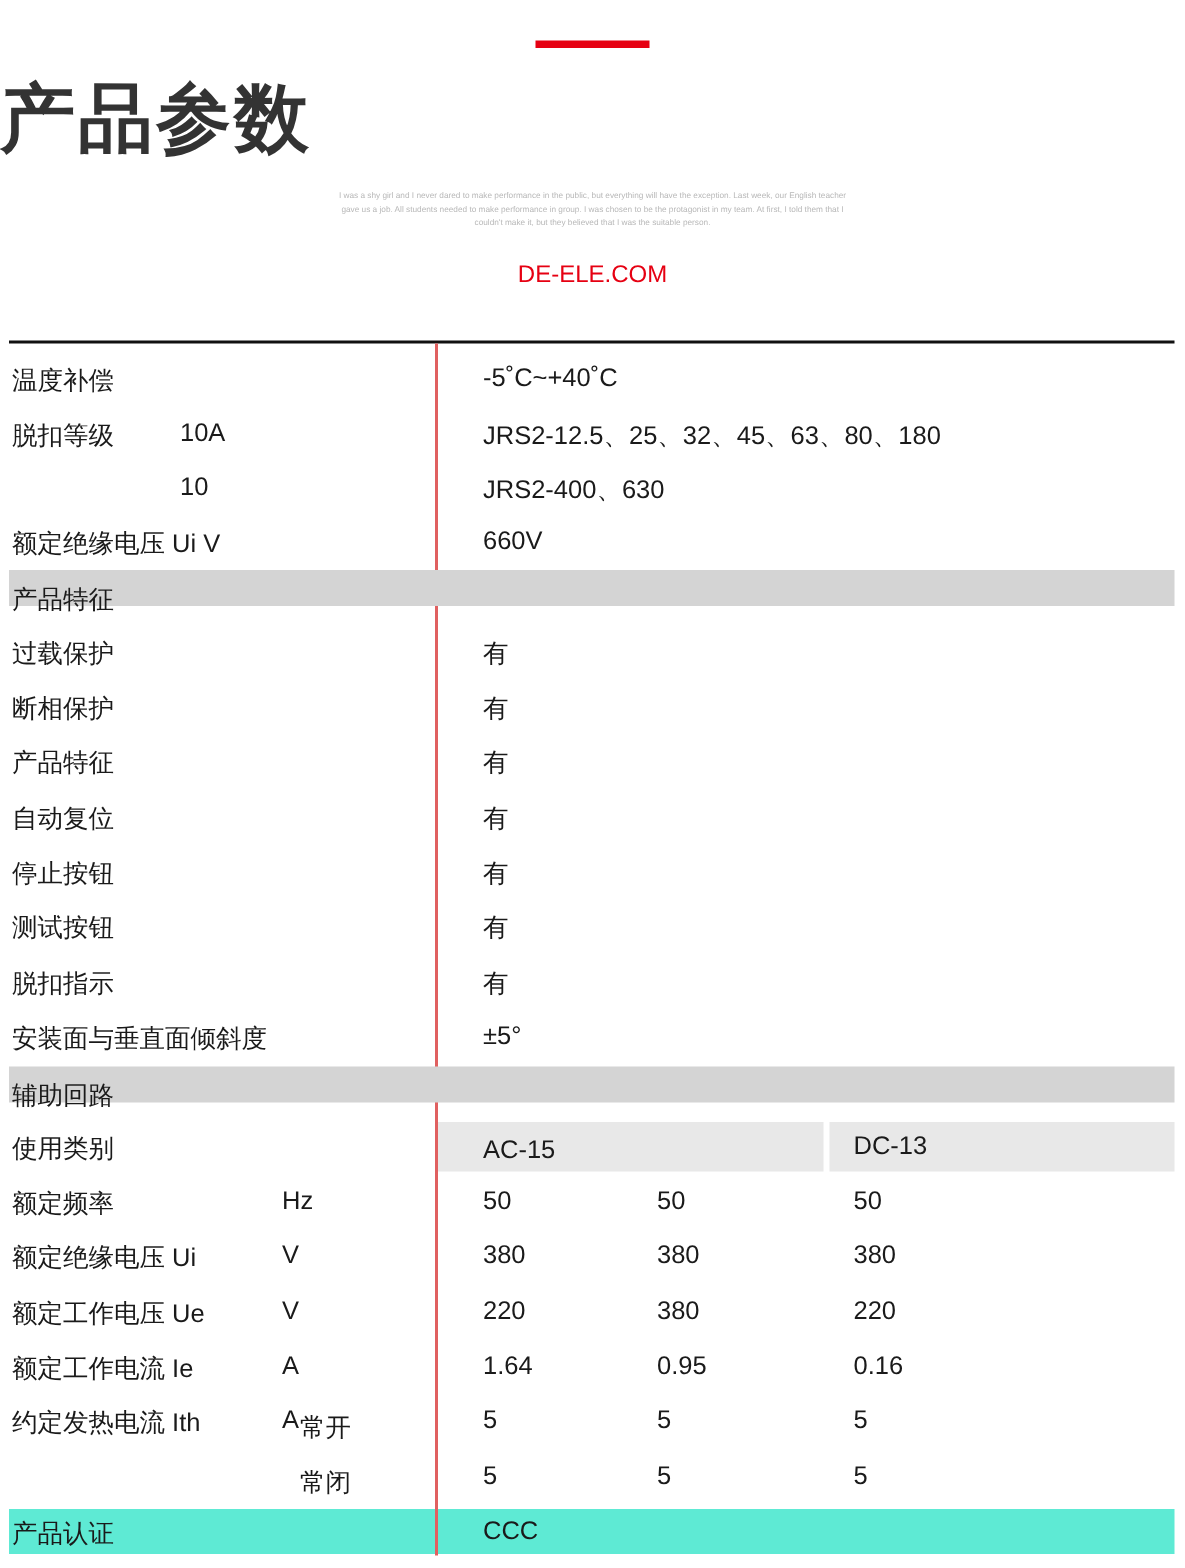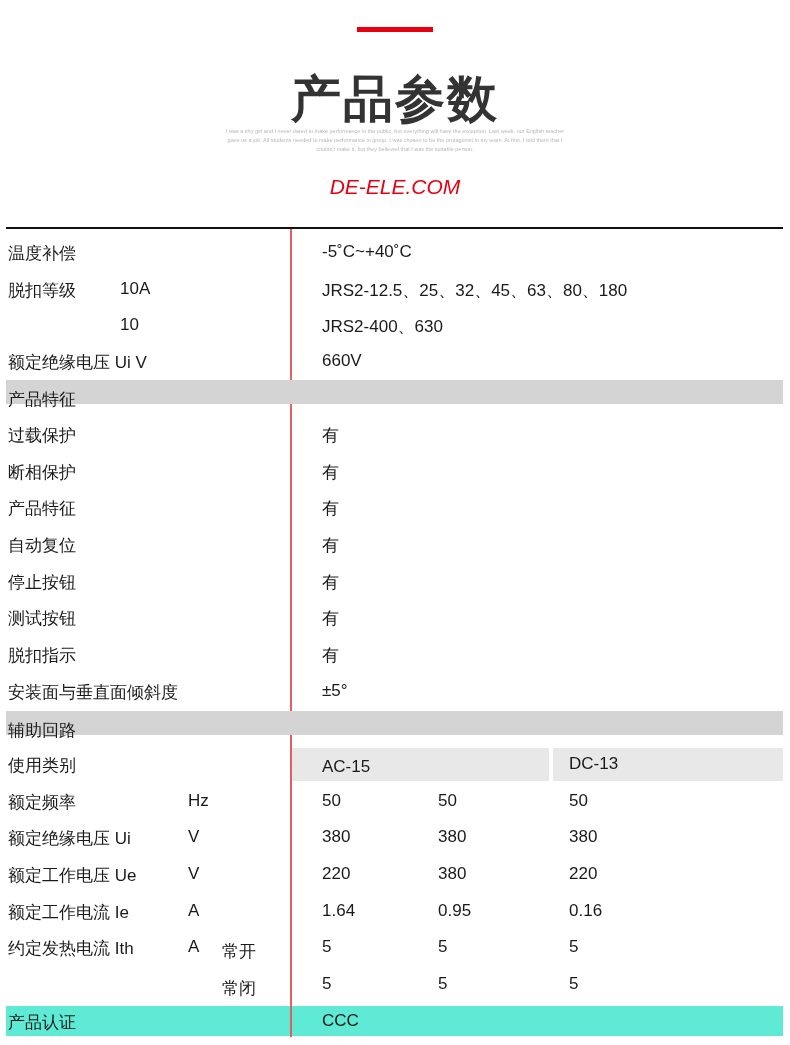--- a/index.html
+++ b/index.html
@@ -1,38 +1,38 @@
 <!DOCTYPE html>
 <html><head>
 <meta charset="utf-8">
 <style>
   html, body { margin: 0; padding: 0; background: #ffffff; }
   body { width: 790px; height: 1045px; position: relative; overflow: hidden;
          font-family: "Liberation Sans", "DejaVu Sans", sans-serif; color: #1a1a1a; }
   .redbar { position: absolute; left: 357px; top: 27px; width: 76px; height: 5px; background: #e60012; }
-  .title { position: absolute; left: 0; top: 46px; width: 790px; text-align: center;
+  .title { position: absolute; left: 0; top: 46px; width: 790px; text-align: left;
            font-family: "DejaVu Sans", sans-serif; font-weight: bold; font-size: 50px;
-           color: #333333; letter-spacing: 2px; line-height: 66px; margin-top: 20px; }
+           color: #333333; letter-spacing: 2px; line-height: 66px; }
   .blurb { position: absolute; left: 220px; top: 127px; width: 350px; text-align: center;
            font-size: 5.5px; line-height: 9px; color: #b8b8b8; }
   .site { position: absolute; left: 0; top: 175px; width: 790px; text-align: center;
-          font-size: 21px; color: #e60012; font-style: italic; }
+          font-size: 16px; color: #e60012; }
   .topline { position: absolute; left: 6px; top: 227px; width: 777px; height: 2px; background: #111; }
   .vline { position: absolute; left: 290px; top: 229px; width: 2px; height: 808px; background: #e06060; z-index: 1; }
   .row { position: absolute; left: 6px; width: 777px; height: 36px; font-size: 17px; }
   .row span { position: absolute; top: 9px; white-space: nowrap; }
   .section { background: #d4d4d4; z-index: 2; height: 24px; }
   .section span { top: 8px; }
   .cert { background: #5eead4; z-index: 0; height: 30px; }
   .cert span { top: 5px; }
   .cellbg { position: absolute; top: 748px; height: 33px; background: #e8e8e8; z-index: 0; }
   .c-label { left: 2px; }
   .c-sub { left: 114px; }
   .c-unit { left: 182px; }
-  .c-kind { left: 216px; }
+  .c-kind { left: 194px; }
   .c-v1 { left: 316px; }
   .c-v2 { left: 432px; }
   .c-v3 { left: 563px; }
 </style>
 </head>
 <body>
 
 <div class="redbar"></div>
 <div class="title">产品参数</div>
 <div class="blurb">I was a shy girl and I never dared to make performance in the public, but everything will have the exception. Last week, our English teacher gave us a job. All students needed to make performance in group. I was chosen to be the protagonist in my team. At first, I told them that I couldn't make it, but they believed that I was the suitable person.</div>

